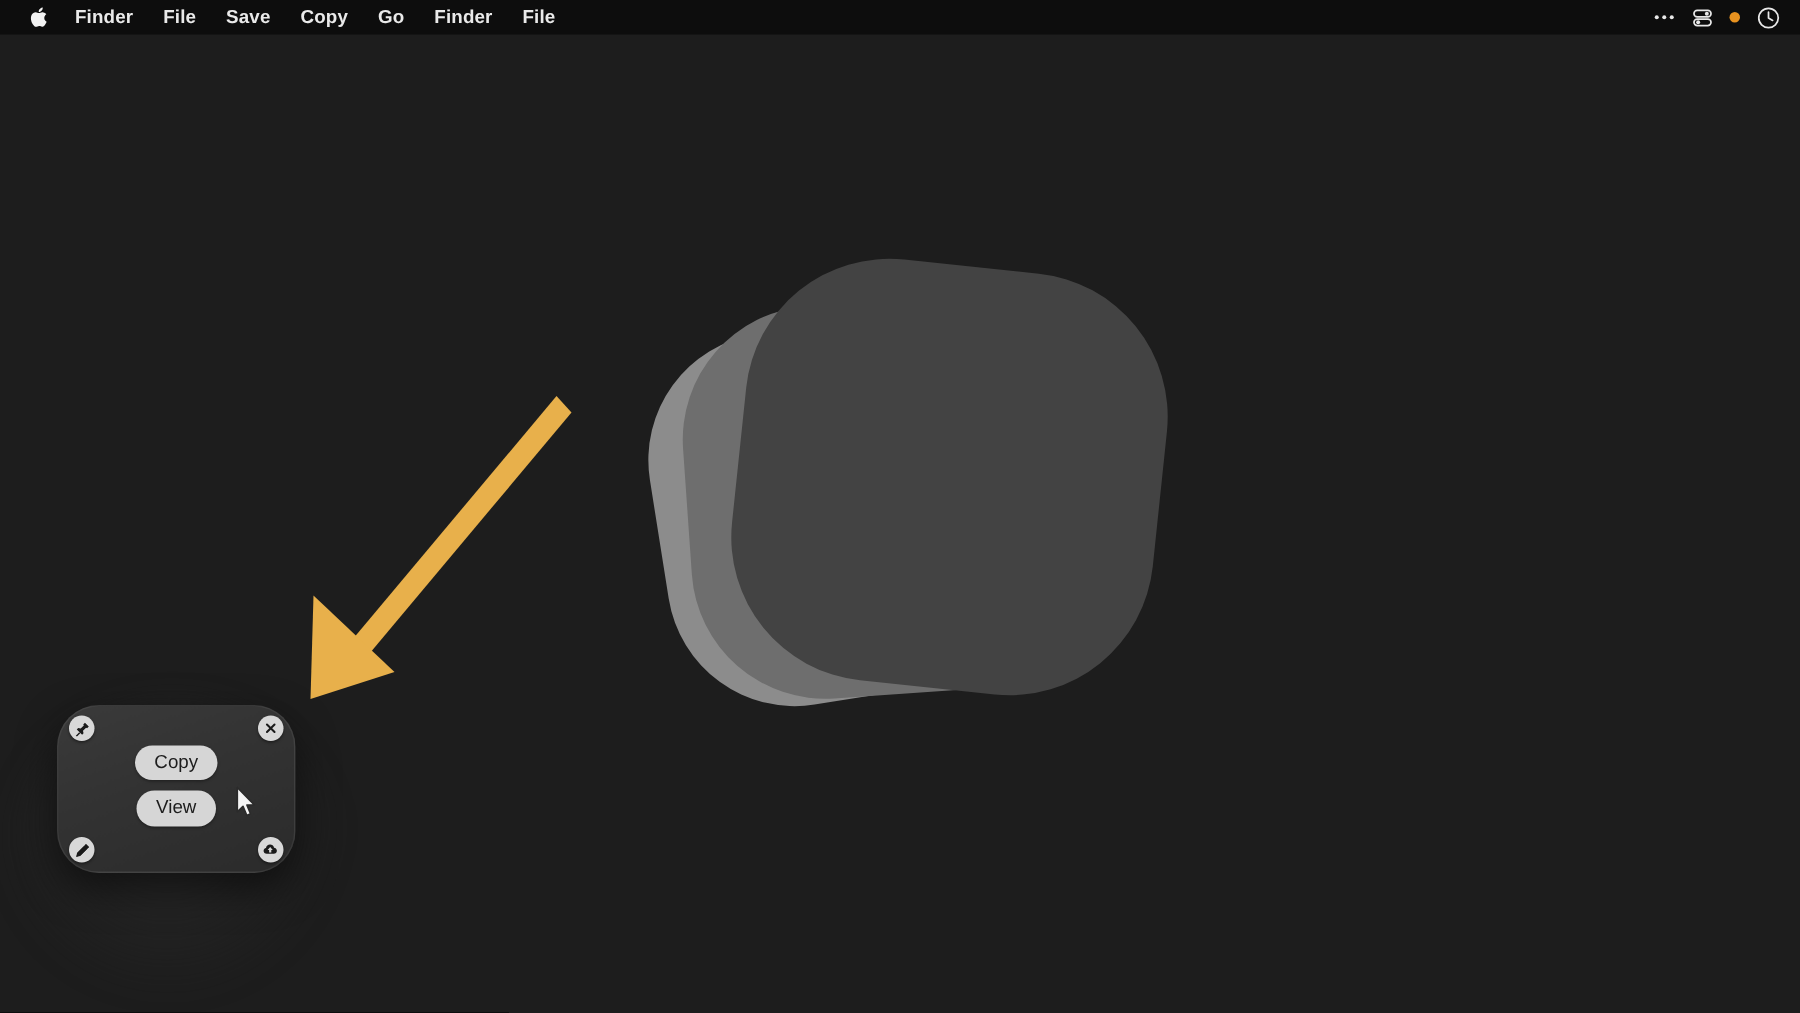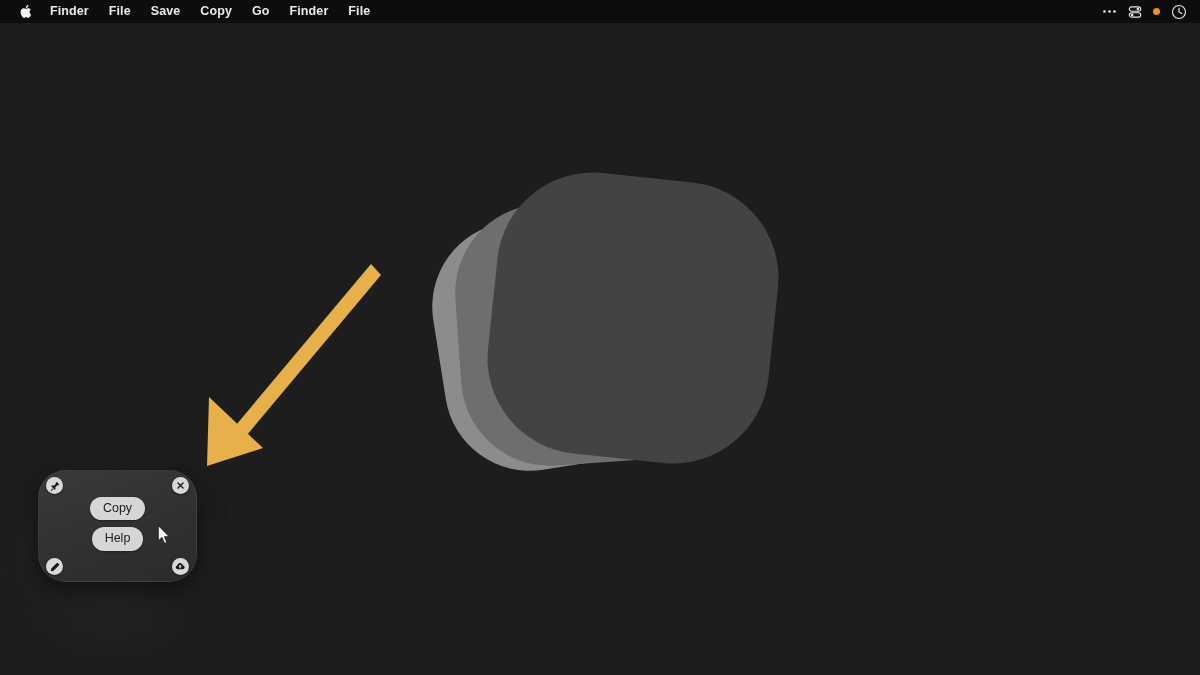--- a/index.html
+++ b/index.html
@@ -255,21 +255,21 @@
 
     <div class="corner-btn corner-br">
       <svg width="11" height="11" viewBox="0 0 18 18" fill="#1a1a1a">
         <path d="M4.6 13.4 C2.6 13.4 1.2 12.0 1.2 10.3 C1.2 8.8 2.3 7.5 3.8 7.2 C4.1 5.0 5.9 3.4 8.2 3.4 C10.3 3.4 12.1 4.8 12.6 6.8 C14.4 7.0 15.7 8.4 15.7 10.1 C15.7 11.9 14.2 13.4 12.3 13.4 Z"></path>
         <path d="M8.4 6.1 L11.2 9.2 L9.6 9.2 L9.6 11.9 L7.2 11.9 L7.2 9.2 L5.6 9.2 Z" fill="#d8d8d8"></path>
       </svg>
     </div>
 
     <div class="panel-actions">
       <button class="pill-btn">Copy</button>
-      <button class="pill-btn">Help</button>
+      <button class="pill-btn">View</button>
     </div>
 
   </div>
 
   <div id="menubar">
     <div class="mb-left">
       <span class="apple-logo">
         <svg width="13" height="15" viewBox="0 0 14 16" fill="#f2f2f2">
           <path d="M11.3 8.5c0-1.8 1.4-2.6 1.5-2.7-0.8-1.2-2.1-1.3-2.6-1.4-1.1-0.1-2.1 0.6-2.7 0.6-0.6 0-1.4-0.6-2.3-0.6-1.2 0-2.3 0.7-2.9 1.8-1.2 2.1-0.3 5.3 0.9 7 0.6 0.8 1.3 1.8 2.2 1.7 0.9 0 1.2-0.6 2.3-0.6 1 0 1.3 0.6 2.3 0.5 0.9 0 1.5-0.8 2.1-1.7 0.7-1 0.9-1.9 0.9-2-0.0-0.0-1.7-0.7-1.7-2.6z"></path>
           <path d="M9.5 3.2c0.5-0.6 0.8-1.4 0.7-2.2-0.7 0.0-1.6 0.5-2.1 1.1-0.5 0.5-0.9 1.4-0.7 2.2 0.8 0.1 1.6-0.4 2.1-1.1z"></path>

